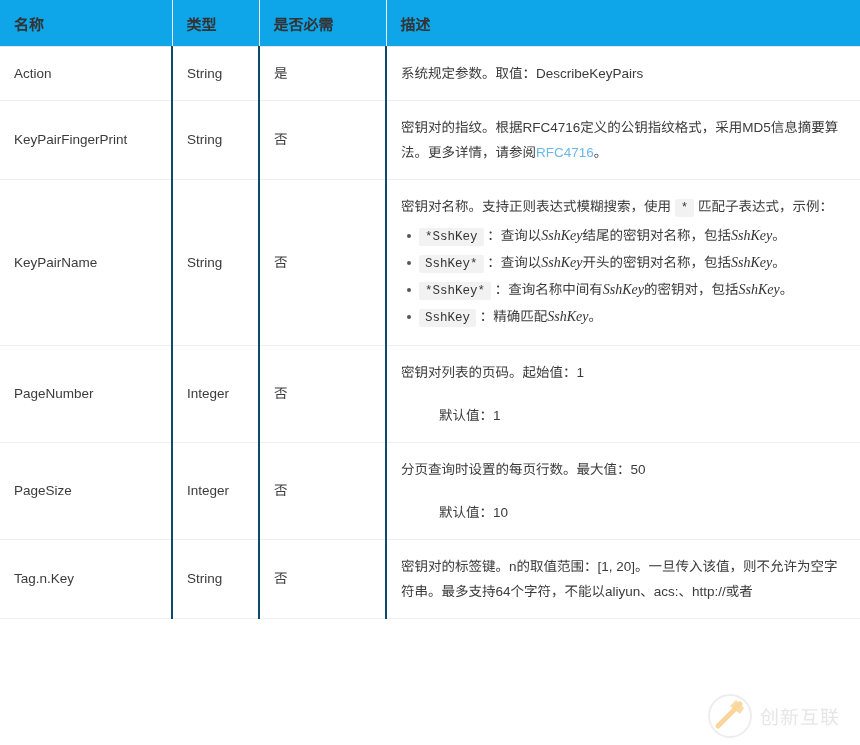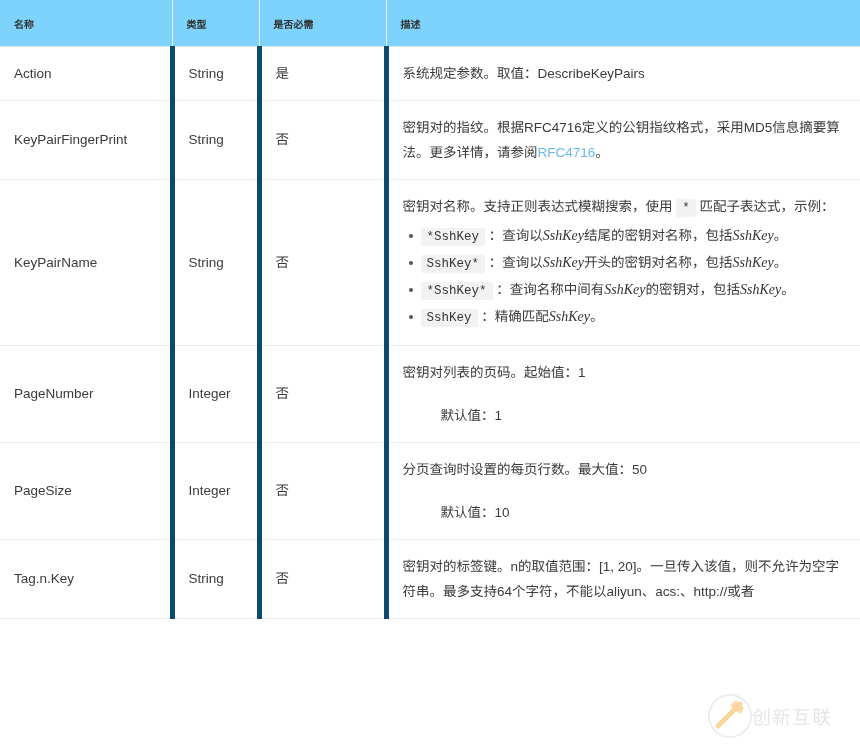--- a/index.html
+++ b/index.html
@@ -23,36 +23,36 @@
     table-layout: fixed;
     font-size: 13.5px;
   }
 
   .param-table col.c-name  { width: 172px; }
   .param-table col.c-type  { width: 87px;  }
   .param-table col.c-req   { width: 127px; }
   .param-table col.c-desc  { width: 474px; }
 
   .param-table thead th {
-    background: #7dd3fc;
+    background: #0ea5e9;
     border-bottom: 1px solid #e6e6e6;
     border-right: 1px solid #eeeeee;
     text-align: left;
     font-weight: bold;
-    font-size: 10px;
+    font-size: 15px;
     color: #333333;
     padding: 12px 14px;
     height: 22px;
     vertical-align: middle;
   }
   .param-table thead th:last-child { border-right: none; }
 
   .param-table tbody td {
     border-bottom: 1px solid #eeeeee;
-    border-right: 5px solid #0c4a6e;
+    border-right: 2px solid #0c4a6e;
     vertical-align: middle;
     padding: 14px 14px;
     color: #3b3b3b;
     font-size: 13.5px;
     line-height: 22px;
   }
   .param-table tbody td:last-child { border-right: none; }
 
   .cell-name, .cell-type, .cell-req {
     white-space: nowrap;
@@ -120,21 +120,21 @@
     position: absolute;
     left: 700px;
     top: 690px;
     width: 175px;
     height: 52px;
     pointer-events: none;
     opacity: 0.45;
   }
   .wm-text {
     position: absolute;
-    left: 52px;
+    left: 60px;
     top: 12px;
     font-size: 19px;
     color: #c9c9c9;
     font-family: "Liberation Sans", "DejaVu Sans", sans-serif;
     letter-spacing: 1px;
     white-space: nowrap;
   }
 </style>
 </head>
 <body>

